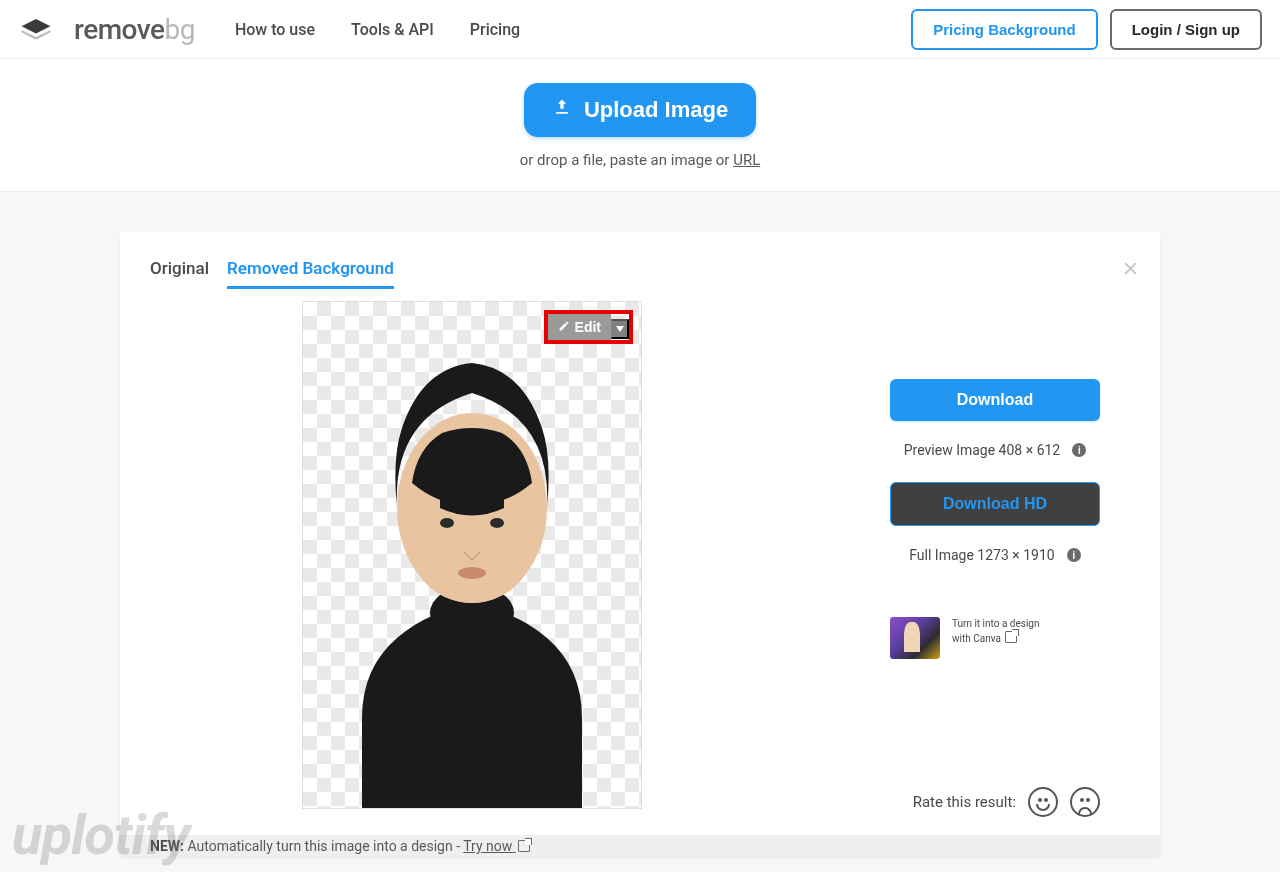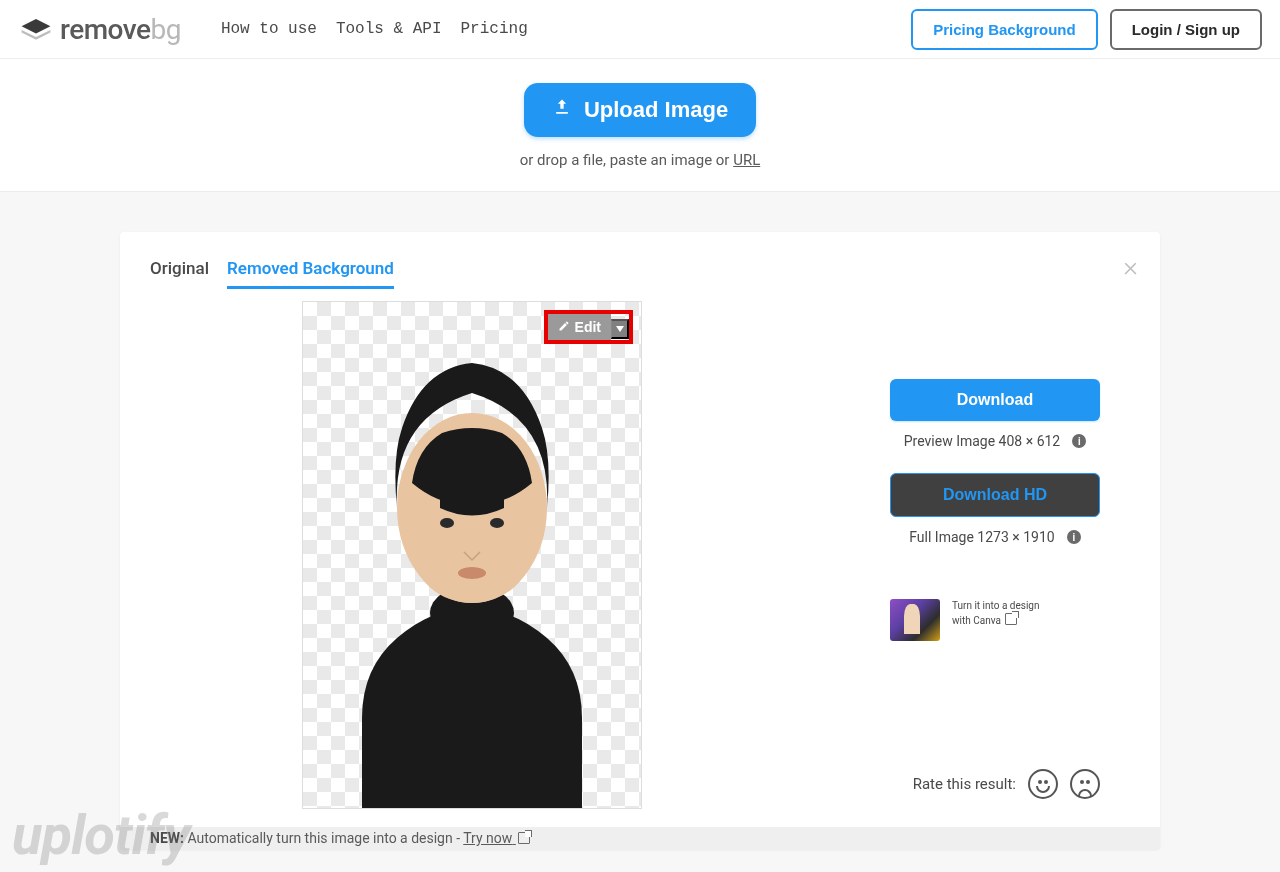--- a/index.html
+++ b/index.html
@@ -1,24 +1,24 @@
 <!DOCTYPE html>
 <html><head>
 <meta charset="utf-8">
 <style>
 * { margin: 0; padding: 0; box-sizing: border-box; }
 body { font-family: -apple-system, BlinkMacSystemFont, "Segoe UI", Roboto, Helvetica, Arial, sans-serif; background: #f7f7f7; width: 1280px; height: 872px; overflow: hidden; position: relative; }
 
 
 .header { background: #fff; height: 59px; display: flex; align-items: center; padding: 0 18px; border-bottom: 1px solid #eee; }
-.logo { display: flex; align-items: center; gap: 6px; margin-right: 40px; }
+.logo { display: flex; align-items: center; gap: 20px; margin-right: 40px; }
 .logo-icon { width: 36px; height: 28px; position: relative; }
 .logo-text { font-size: 28px; font-weight: 500; letter-spacing: -0.5px; color: #5a5a5a; }
 .logo-text .bg { color: #b8b8b8; font-weight: 400; }
-.nav { display: flex; gap: 19px; font-family: Liberation Mono, monospace; }
+.nav { display: flex; gap: 36px; }
 .nav a { color: #4a4a4a; text-decoration: none; font-size: 16px; font-weight: 500; }
 .header-right { margin-left: auto; display: flex; gap: 12px; }
 .btn-outline-blue { border: 2px solid #2196f3; color: #2196f3; background: #fff; border-radius: 6px; padding: 10px 20px; font-size: 15px; font-weight: 600; cursor: pointer; }
 .btn-outline-dark { border: 2px solid #6a6a6a; color: #2a2a2a; background: #fff; border-radius: 6px; padding: 10px 20px; font-size: 15px; font-weight: 600; cursor: pointer; }
 
 
 .upload-section { text-align: center; padding: 24px 0 22px; background: #fff; border-bottom: 1px solid #ececec; }
 .btn-upload { background: #2196f3; color: #fff; border: none; border-radius: 14px; padding: 14px 28px; font-size: 22px; font-weight: 700; cursor: pointer; display: inline-flex; align-items: center; gap: 12px; box-shadow: 0 2px 4px rgba(33,150,243,0.3); }
 .upload-icon { width: 20px; height: 20px; }
 .drop-text { margin-top: 14px; color: #5a5a5a; font-size: 15px; }
@@ -40,21 +40,21 @@
 .edit-btn { background: #9a9a9a; color: #fff; border: none; padding: 5px 10px; font-size: 14px; font-weight: 700; display: inline-flex; align-items: flex-end; gap: 5px; cursor: pointer; }
 .edit-caret { background: #808080; width: 18px; height: 100%; display: inline-flex; align-items: center; justify-content: center; border-left: 1px solid #888; padding: 5px 3px; cursor: pointer;}
 .edit-caret svg { width: 8px; height: 6px; }
 
 
 .silhouette { position: absolute; bottom: 0; left: 50%; transform: translateX(-50%); }
 
 
 .side { width: 270px; padding-top: 78px; display: flex; flex-direction: column; align-items: center; }
 .btn-download { width: 210px; background: #2196f3; color: #fff; border: none; border-radius: 6px; padding: 12px 0; font-size: 16px; font-weight: 700; cursor: pointer; box-shadow: 0 1px 2px rgba(33,150,243,0.25); }
-.meta { margin-top: 12px; color: #4a4a4a; font-size: 14px; display: flex; align-items: center; gap: 12px; }
+.meta { margin-top: 21px; color: #4a4a4a; font-size: 14px; display: flex; align-items: center; gap: 12px; }
 .info-icon { width: 14px; height: 14px; border-radius: 50%; background: #6a6a6a; color: #fff; font-size: 10px; font-weight: 700; display:inline-flex; align-items:center; justify-content:center;}
 .btn-download-hd { width: 210px; background: #404040; color: #2196f3; border: 1.5px solid #2196f3; border-radius: 6px; padding: 12px 0; font-size: 16px; font-weight: 700; cursor: pointer; margin-top: 24px; }
 
 .canva-row { display: flex; gap: 12px; margin-top: 54px; align-items: flex-start; width: 210px; }
 .canva-thumb { width: 50px; height: 42px; border-radius: 3px; background: linear-gradient(135deg, #8e4ec6 0%, #5a3fa0 40%, #2d2d2d 70%, #d4a017 100%); position: relative; flex-shrink: 0; }
 .canva-thumb::after { content: ''; position: absolute; left: 14px; top: 5px; width: 16px; height: 30px; background: #f0d5b8; border-radius: 40% 40% 0 0; }
 .canva-text { font-size: 10px; color: #4a4a4a; line-height: 1.4; }
 .ext-icon { display:inline-block; width:12px; height:12px; border:1.5px solid #6a6a6a; border-radius:1px; position:relative; margin-left:2px; vertical-align:-1px;}
 .ext-icon::after { content:''; position:absolute; top:-3px; right:-3px; width:6px; height:6px; border-top:1.5px solid #6a6a6a; border-right:1.5px solid #6a6a6a; background:#fff;}
 

